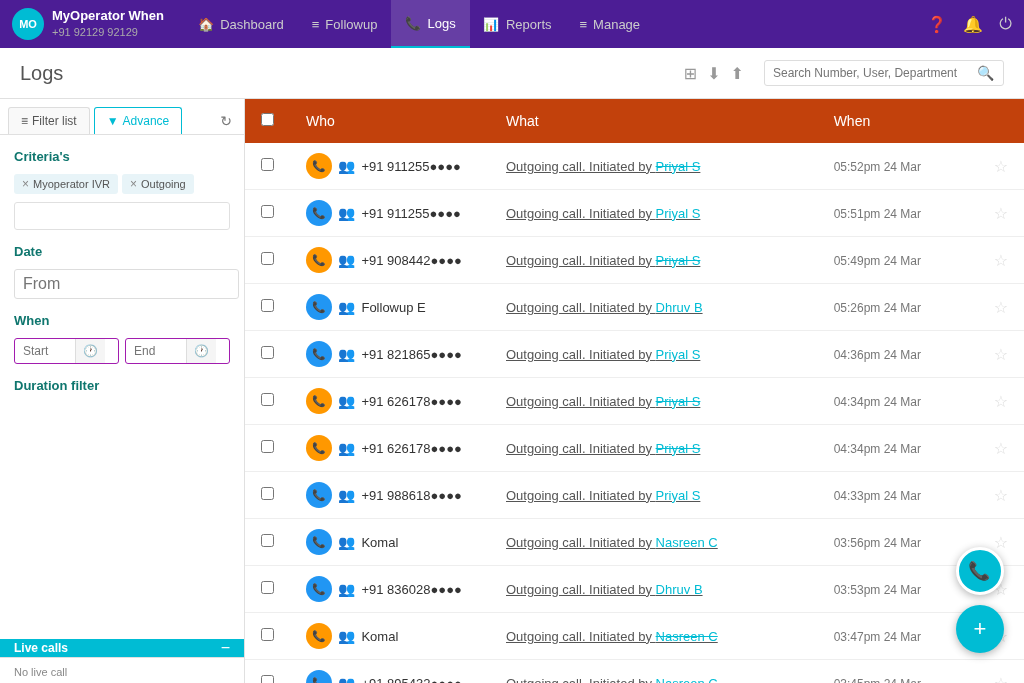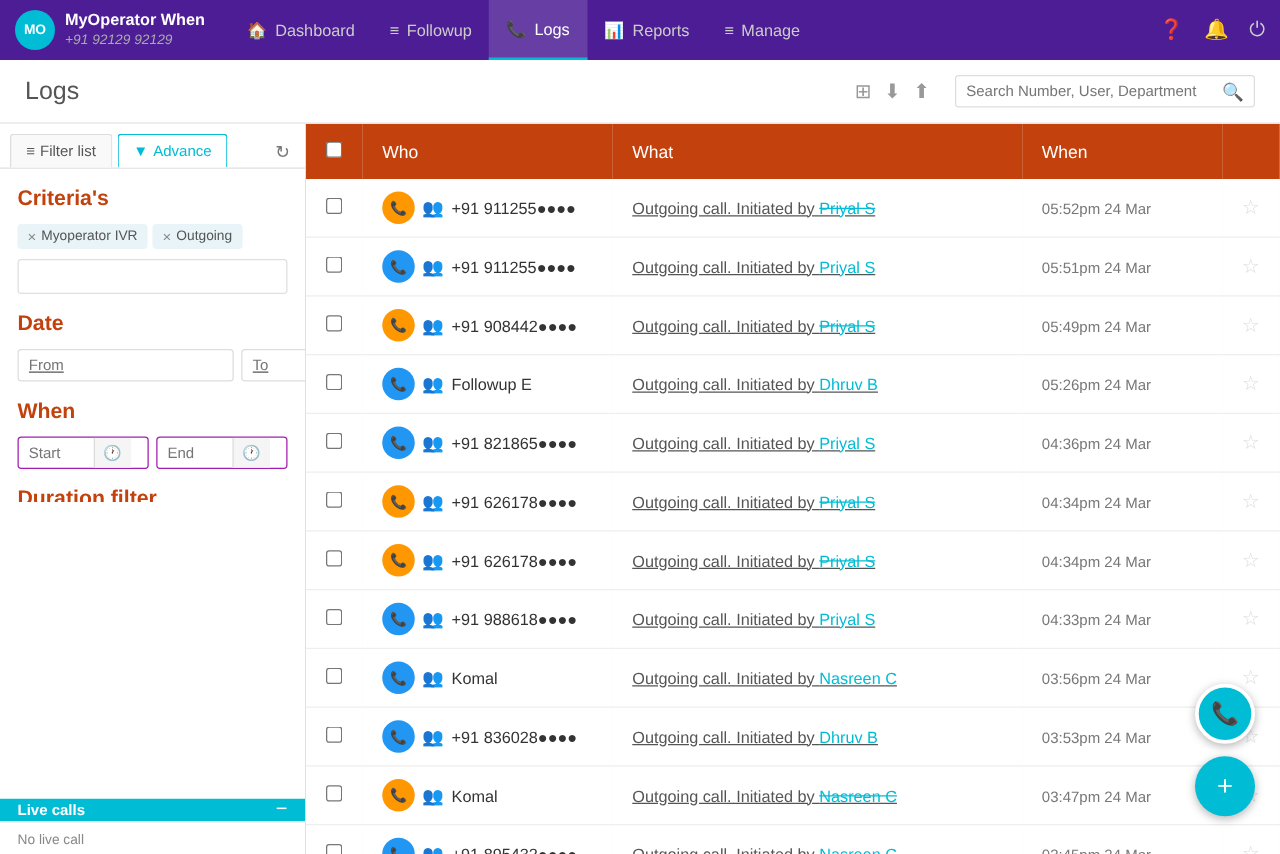--- a/index.html
+++ b/index.html
@@ -23,21 +23,21 @@
       width: 32px; height: 32px;
       background: #00bcd4;
       border-radius: 50%;
       display: flex; align-items: center; justify-content: center;
       color: white; font-weight: bold; font-size: 11px;
       margin-right: 8px;
       flex-shrink: 0;
     }
     .topnav-brand .brand-text { color: white; line-height: 1.3; }
     .topnav-brand .brand-name { font-size: 13px; font-weight: 600; }
-    .topnav-brand .brand-number { font-size: 11px; color: #aaa; font-style: italic; }
+    .topnav-brand .brand-number { font-size: 11px; color: #aaa; }
     .nav-items { display: flex; flex: 1; }
     .nav-item {
       color: #ccc;
       padding: 0 14px;
       height: 48px;
       display: flex; align-items: center;
       cursor: pointer;
       font-size: 13px;
       text-decoration: none;
       gap: 6px;
@@ -110,44 +110,43 @@
       border-color: #00bcd4;
     }
     .refresh-btn {
       margin-left: auto;
       color: #777;
       cursor: pointer;
       font-size: 14px;
       padding: 4px;
     }
     .sidebar-body { padding: 14px; flex: 1; overflow-y: auto; }
-    .sidebar-section-title { font-size: 17px; font-weight: 600; color: #c2410c; margin-bottom: 10px; }
+    .sidebar-section-title { font-size: 13px; font-weight: 600; color: #0f766e; margin-bottom: 10px; }
     .criteria-tags { display: flex; flex-wrap: wrap; gap: 4px; margin-bottom: 8px; }
     .criteria-tag {
       background: #e8f4f8;
       color: #555;
       font-size: 11px;
       padding: 3px 8px;
       border-radius: 3px;
       display: flex; align-items: center; gap: 4px;
     }
     .criteria-tag .remove { color: #888; cursor: pointer; font-size: 12px; }
     .criteria-empty { border: 1px solid #e0e0e0; border-radius: 3px; height: 28px; }
 
     .date-section { margin-top: 14px; }
     .date-row { display: flex; gap: 6px; margin-top: 6px; }
     .date-input {
       flex: 1;
       border: 1px solid #ddd;
       border-radius: 3px;
       padding: 5px 8px;
-      font-size: 12px;
+      font-size: 16px;
       color: #555;
       outline: none;
-      text-decoration: underline;
     }
 
     .time-section { margin-top: 14px; }
     .time-row { display: flex; gap: 6px; margin-top: 6px; }
     .time-input-wrap {
       flex: 1;
       display: flex;
       align-items: center;
       border: 1px solid #a21caf;
       border-radius: 3px;

